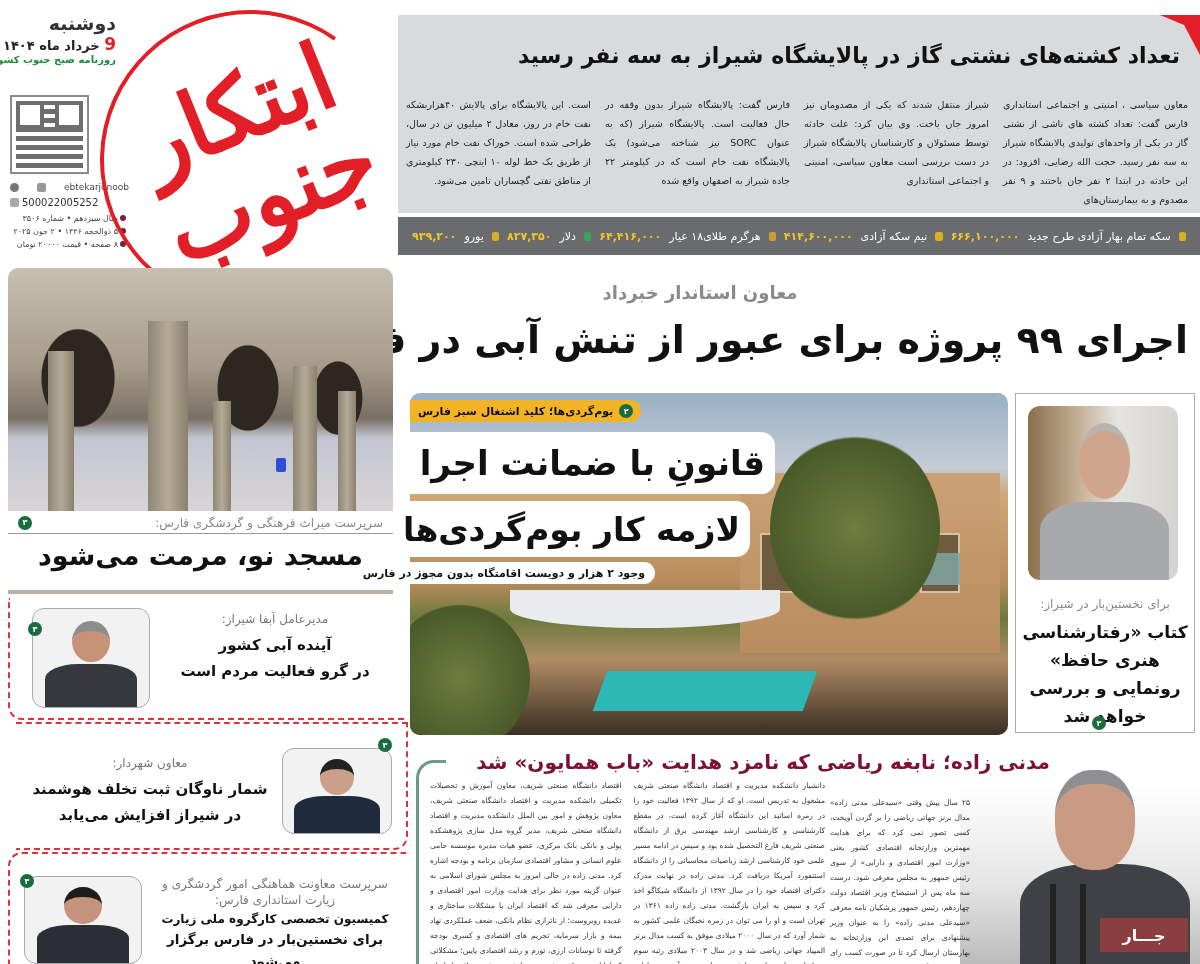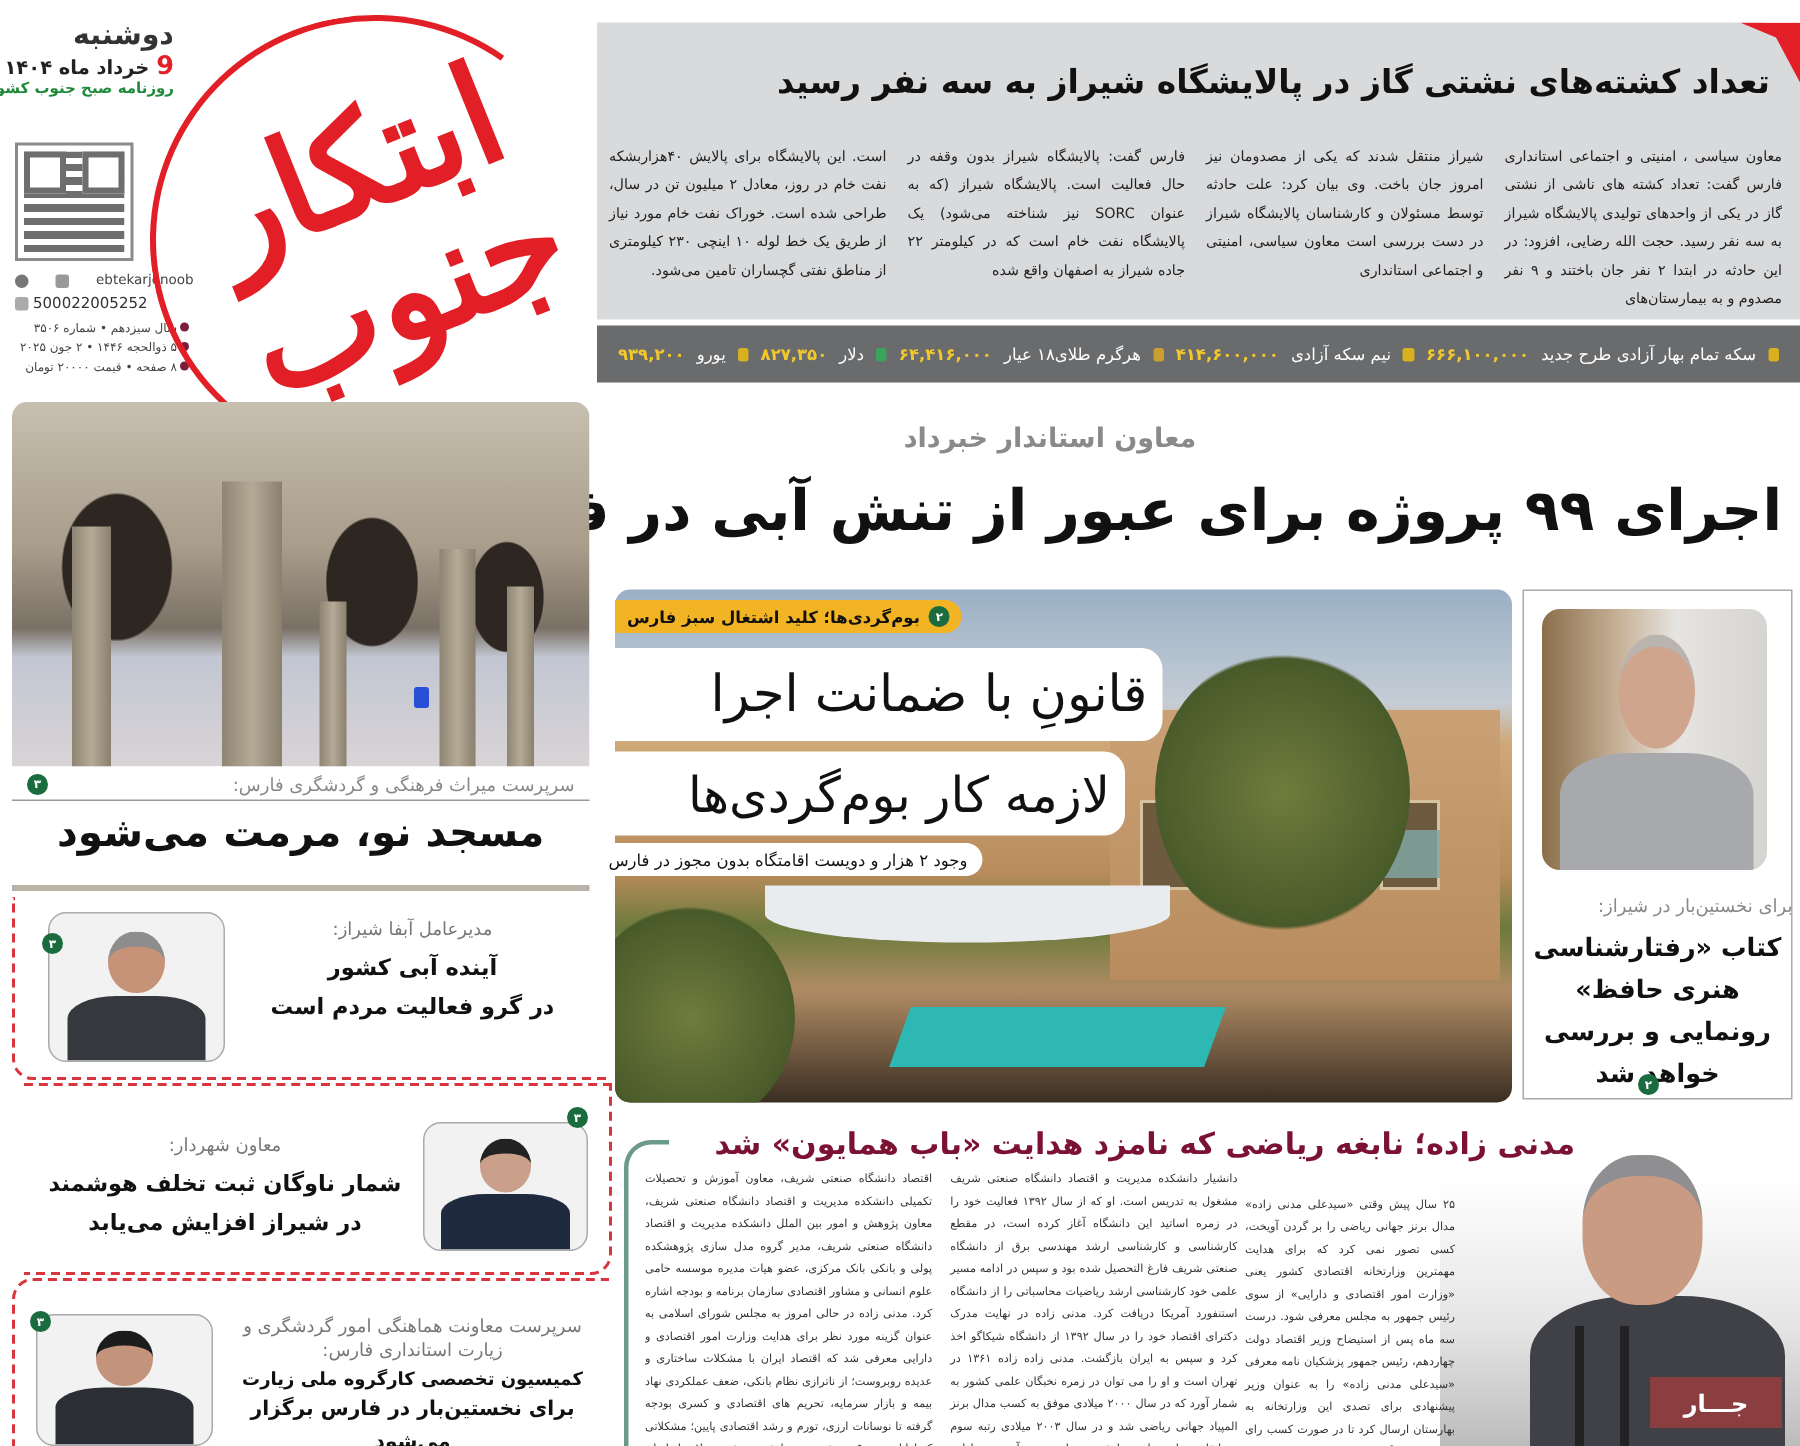--- a/index.html
+++ b/index.html
@@ -65,29 +65,29 @@
 
 .center-photo{position:absolute;left:410px;top:393px;width:598px;height:342px;border-radius:10px;overflow:hidden;background:
  linear-gradient(180deg,#9ab0c5 0%,#c5cdd6 22%,#cfa878 30%,#b98c5b 55%,#6b7a3c 66%,#b08c64 78%,#3a2e22 100%)}
 .tree{position:absolute;border-radius:50%;background:radial-gradient(circle,#6f7c3d,#495a2a 70%,transparent 72%)}
 .pool{position:absolute;left:190px;top:278px;width:210px;height:40px;background:#2eb8b4;transform:skewX(-20deg)}
 .canopy{position:absolute;left:100px;top:197px;width:270px;height:38px;background:#e9ecef;border-radius:0 0 50% 50%}
 .bldg{position:absolute;left:330px;top:80px;width:260px;height:180px;background:linear-gradient(180deg,#caa175,#b88c5e);}
 .bldg .win{position:absolute;background:#6e5a3f;border:2px solid #d8c3a0}
 .balcony{position:absolute;left:490px;top:160px;width:60px;height:32px;background:#7fa6a0;opacity:.85}
 .tag{position:absolute;left:410px;top:400px;height:22px;padding:0 8px;border-radius:0 12px 12px 0;background:#f2b424;display:flex;align-items:center;gap:6px;font-size:11px;font-weight:bold;color:#111}
-.pill{position:absolute;background:#fff;border-radius:0 14px 14px 0;font-weight:normal;color:#111;white-space:nowrap;display:flex;align-items:center;padding:0 10px}
+.pill{position:absolute;background:#fff;border-radius:0 14px 14px 0;font-weight:bold;color:#111;white-space:nowrap;display:flex;align-items:center;padding:0 10px}
 .pill1{left:410px;top:432px;width:365px;height:62px;font-size:34px}
 .pill2{left:410px;top:501px;width:340px;height:56px;font-size:33px}
 .pill3{left:410px;top:562px;width:245px;height:22px;font-size:11px;border-radius:0 11px 11px 0}
 
 
 .right-box{position:absolute;left:1015px;top:393px;width:180px;height:340px;border:1px solid #aaa}
 .book-photo{position:absolute;left:1028px;top:406px;width:150px;height:174px;border-radius:12px;overflow:hidden;background:linear-gradient(90deg,#8a6e4a 0%,#c8b39a 35%,#e6e4e1 60%,#d6d4d0 100%)}
-.right-kicker{position:absolute;left:1015px;top:597px;width:180px;text-align:right;font-size:12px;color:#888}
+.right-kicker{position:absolute;left:1015px;top:597px;width:180px;text-align:center;font-size:12px;color:#888}
 .right-title{position:absolute;left:1015px;top:618px;width:180px;text-align:center;font-size:17px;font-weight:bold;line-height:28px;color:#111}
 
 
 .art-title{position:absolute;left:560px;top:750px;width:490px;text-align:left;font-size:20px;font-weight:bold;color:#7b1233;white-space:nowrap}
 .art-cols{position:absolute;left:430px;top:778px;width:590px;height:186px;display:flex;gap:12px;overflow:hidden}
 .art-cols p{flex:1;font-size:7.5px;line-height:15px;color:#333;text-align:justify}
 .art-bracket{position:absolute;left:416px;top:760px;width:30px;height:204px;border:3px solid #6b9a88;border-right:none;border-bottom:none;border-radius:18px 0 0 0}
 .art-photo{position:absolute;left:960px;top:765px;width:240px;height:199px;background:linear-gradient(180deg,#fff 0%,#fff 10%,#e5e5e5 60%,#bcbcbc 100%)}
 .minister{position:absolute;left:1020px;top:770px;width:170px;height:194px}
 .m-head{position:absolute;left:35px;top:0;width:80px;height:100px;border-radius:45%;background:#c99b83;border-top:14px solid #8f8f92}

